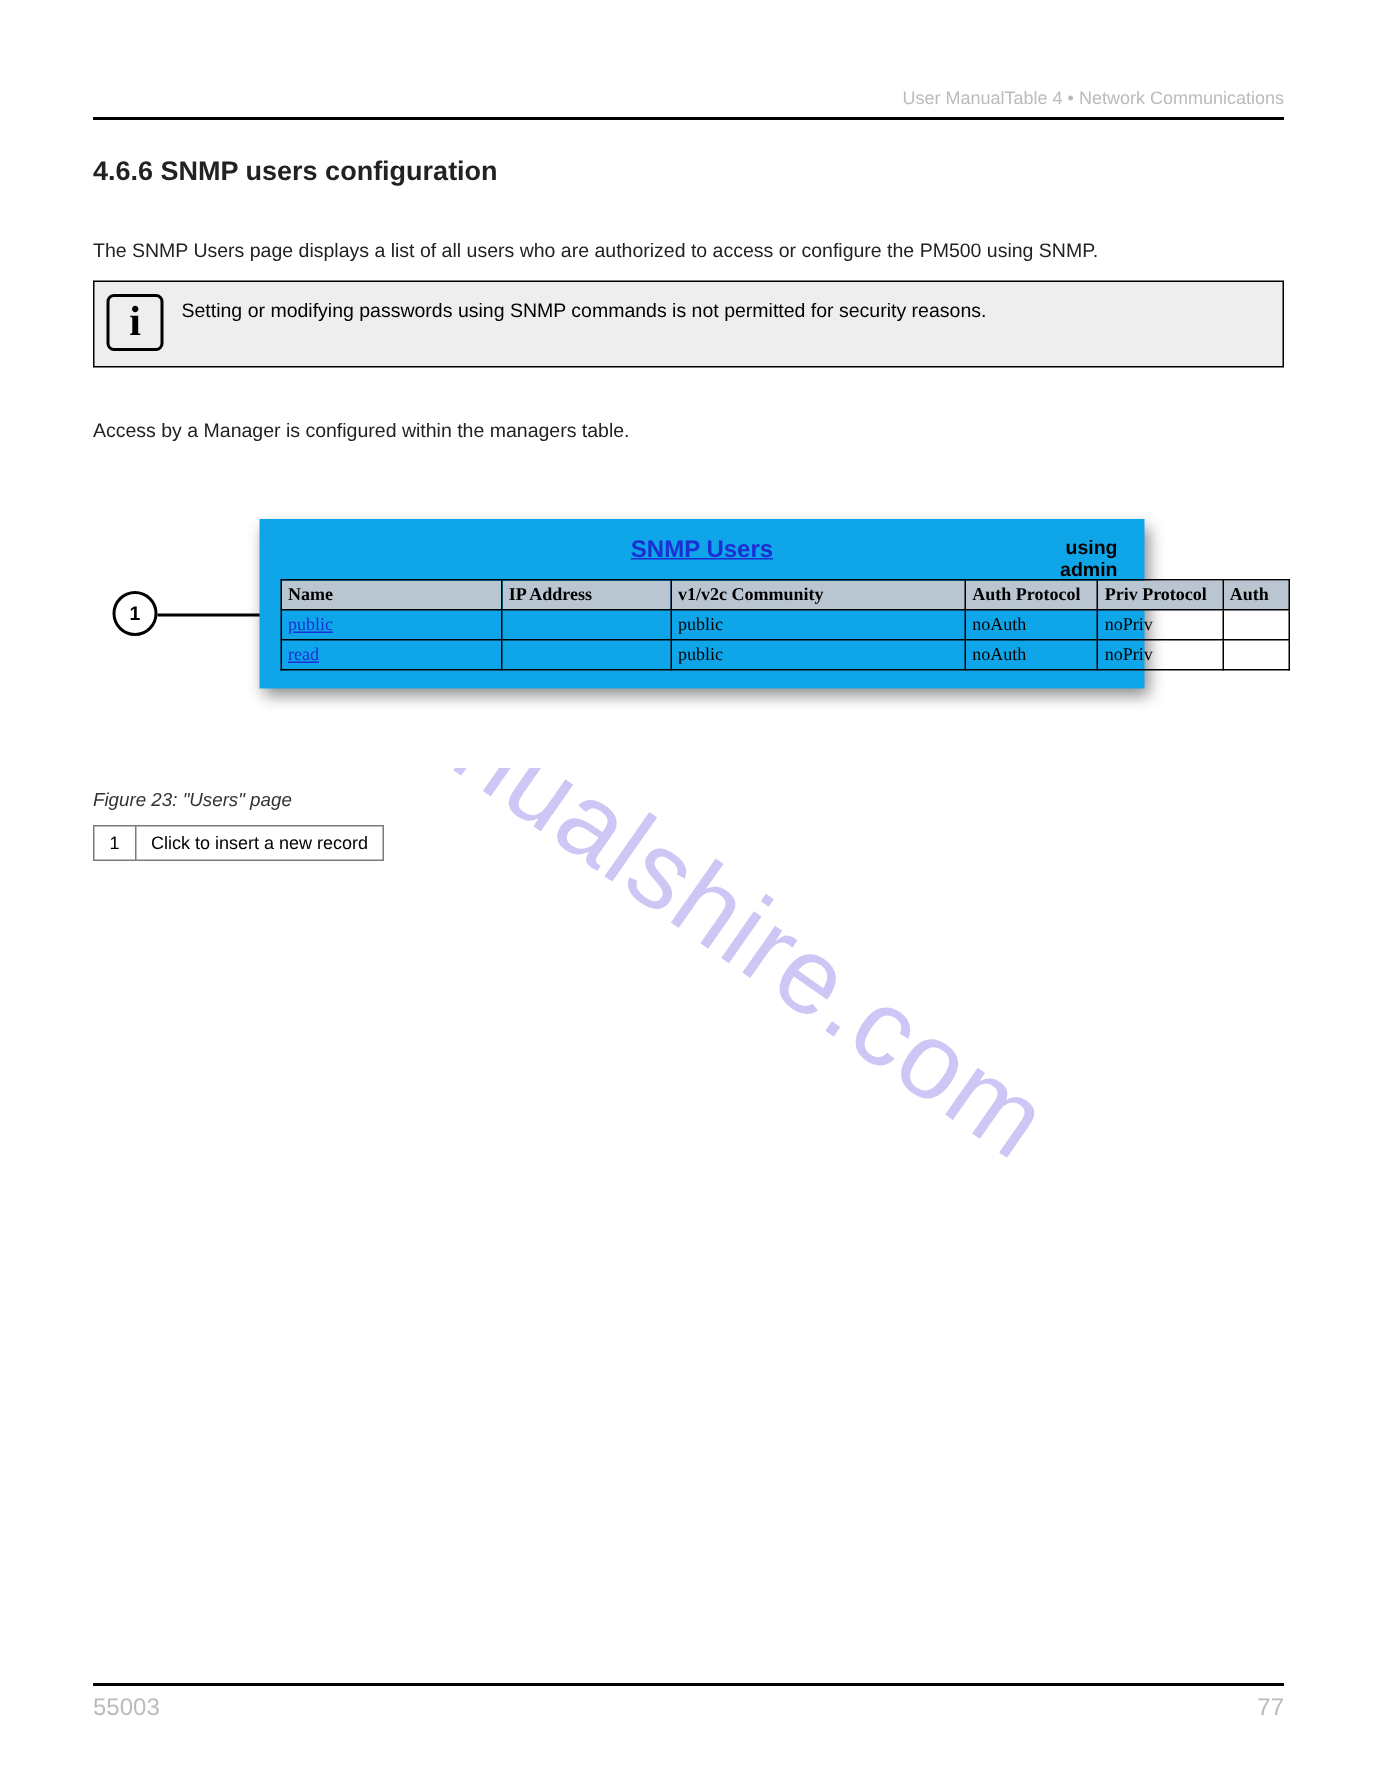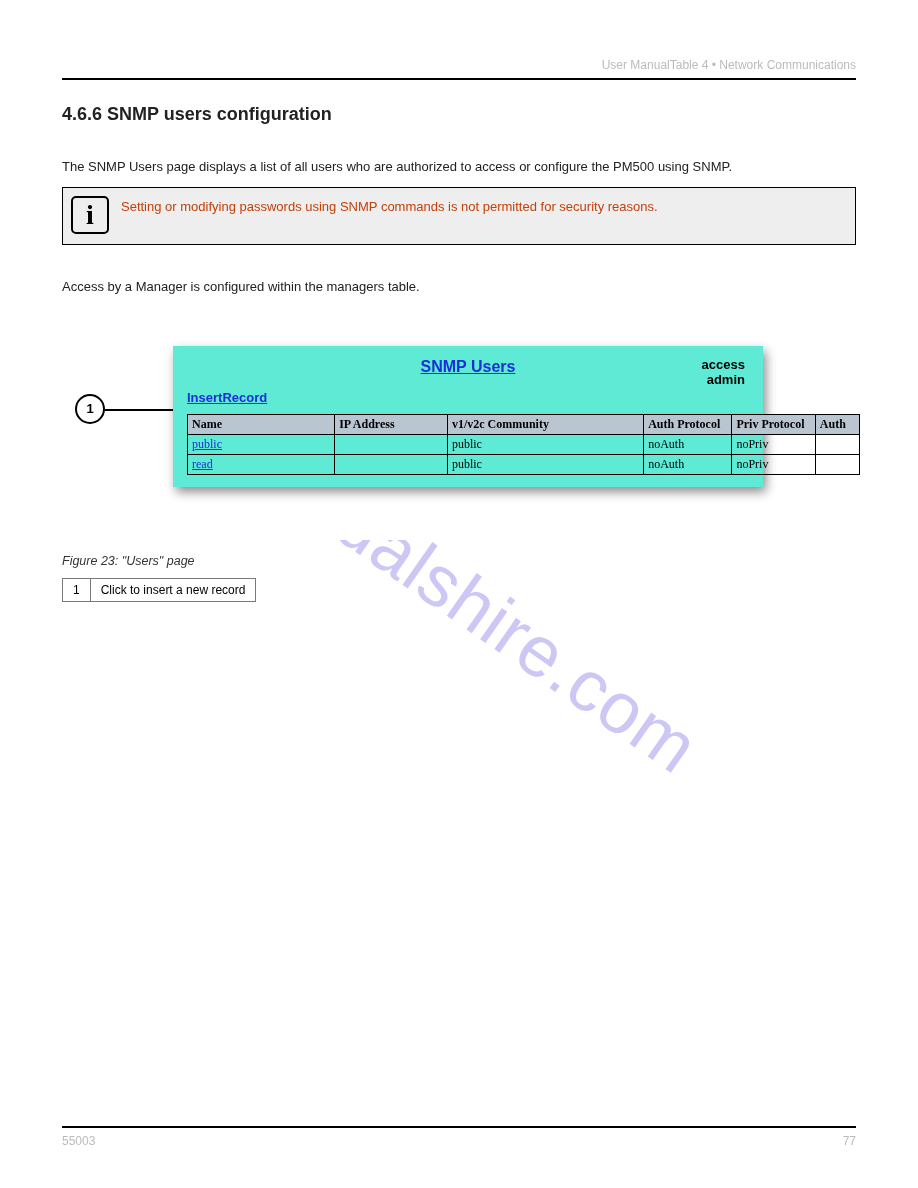--- a/index.html
+++ b/index.html
@@ -29,34 +29,34 @@
     display: flex; align-items: center; justify-content: center;
     width: 38px; height: 38px;
     border: 2px solid #000;
     border-radius: 5px;
     font-family: "Times New Roman", serif;
     font-size: 28px; font-weight: bold;
     margin-right: 12px;
     flex: 0 0 auto;
     background: #eeeeee;
   }
-  .note-text { font-size: 13px; color: #c2410c; line-height: 1.4; padding-top: 2px; }
+  .note-text { font-size: 13px; color: #000000; line-height: 1.4; padding-top: 2px; }
 
   .figure-wrap {
     border: 1px solid #fff;
     margin-top: 30px;
     padding: 18px 0 52px 40px;
     position: relative;
     width: 100%;
     background: #fff;
   }
   .screenshot {
     margin-left: 70px;
     width: 590px;
-    background: #5eead4;
+    background: #0ea5e9;
     box-shadow: 3px 5px 10px rgba(0,0,0,.45);
     position: relative;
     padding: 10px 0 12px 0;
   }
   .ss-toprow { display: flex; align-items: flex-start; justify-content: center; position: relative; }
   .ss-title {
     color: #1a2fd4; font-weight: bold; font-size: 16px;
     text-decoration: underline;
     margin: 2px auto 6px auto;
   }
@@ -120,21 +120,21 @@
     font-family: Arial, sans-serif;
     white-space: nowrap; pointer-events: none;
     letter-spacing: 1px;
   }
 
   .footer {
     position: absolute;
     left: 62px; right: 62px; bottom: 40px;
   }
   .footer-rule { border-top: 2px solid #000; margin-bottom: 6px; }
-  .footer-row { display: flex; justify-content: space-between; font-size: 12px; color: #555; }
+  .footer-row { display: flex; justify-content: space-between; font-size: 16px; color: #555; }
   .ftr-gray { color: #bbb; }
 </style>
 </head>
 <body>
 
 <div class="watermark">manualshire.com</div>
 
 <div class="header-row">
   <span class="hdr-gray-left">User Manual</span>
   <span class="hdr-gray-right">Table 4 • Network Communications</span>
@@ -154,26 +154,23 @@
 <div class="figure-wrap">
 
   <div class="callout-bubble">1</div>
   <div class="callout-line"></div>
   <div class="callout-arrow"></div>
 
   <div class="screenshot">
     <div class="ss-toprow">
       <a class="ss-title">SNMP Users</a>
       <div class="ss-access">
-        <span>access</span><br>
+        <span>using</span><br>
         <span>admin</span>
       </div>
-    </div>
-    <div class="insert-row">
-      <a class="insert-link">InsertRecord</a>
     </div>
     <table class="snmp">
       <colgroup>
         <col class="col-name">
           <col class="col-ip">
           <col class="col-comm">
           <col class="col-auth">
           <col class="col-priv">
           <col class="col-authk">
       </colgroup>

